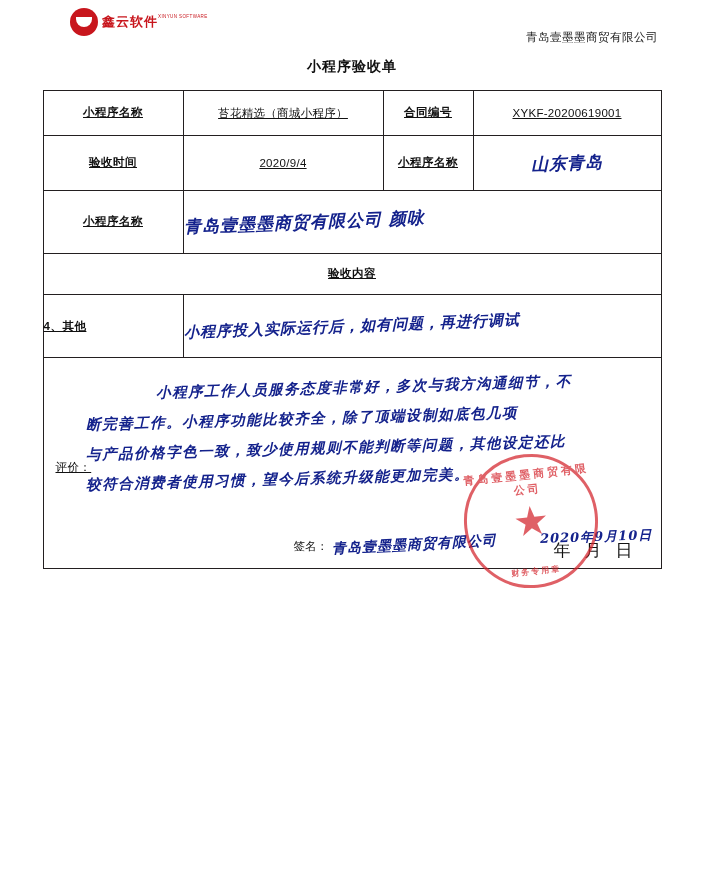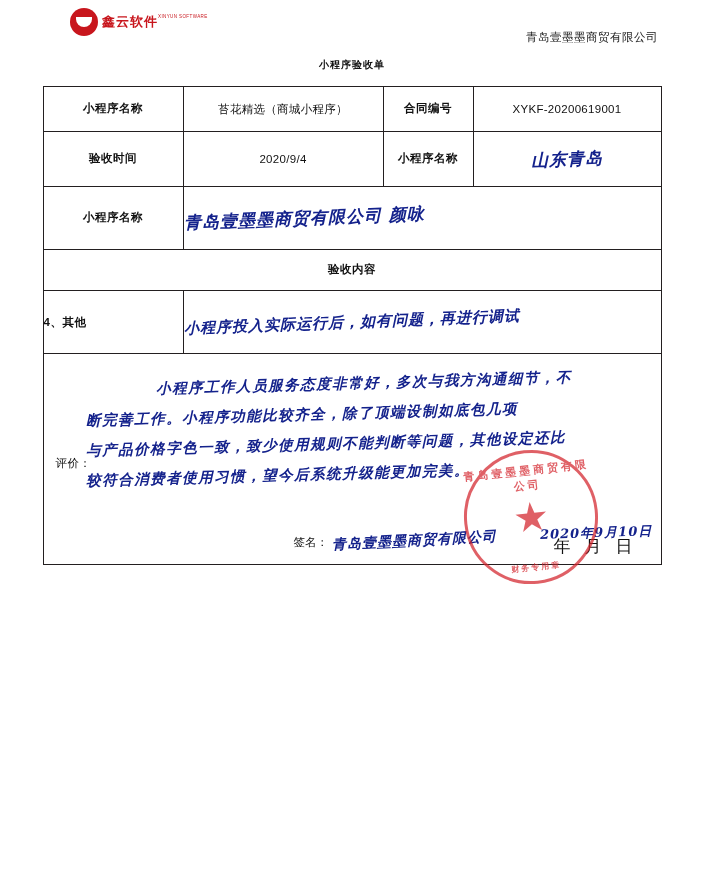--- a/index.html
+++ b/index.html
@@ -73,33 +73,34 @@
     position: absolute;
     right: 46px;
     top: 30px;
     font-size: 11.5px;
     color: #1a1a1a;
     letter-spacing: 0.5px;
   }
 
   .doc-title {
     text-align: center;
-    font-size: 10px;
+    font-size: 14px;
     font-weight: bold;
     letter-spacing: 1px;
     margin-top: 4px;
     margin-bottom: 14px;
   }
 
   
   table.form {
     border-collapse: collapse;
     width: 618px;
     margin: 0 auto;
     table-layout: fixed;
+    text-decoration: underline;
   }
   table.form td {
     border: 1px solid #231f20;
     padding: 0;
     vertical-align: middle;
   }
   .lbl {
     text-align: center;
     font-size: 11.5px;
     font-weight: bold;

